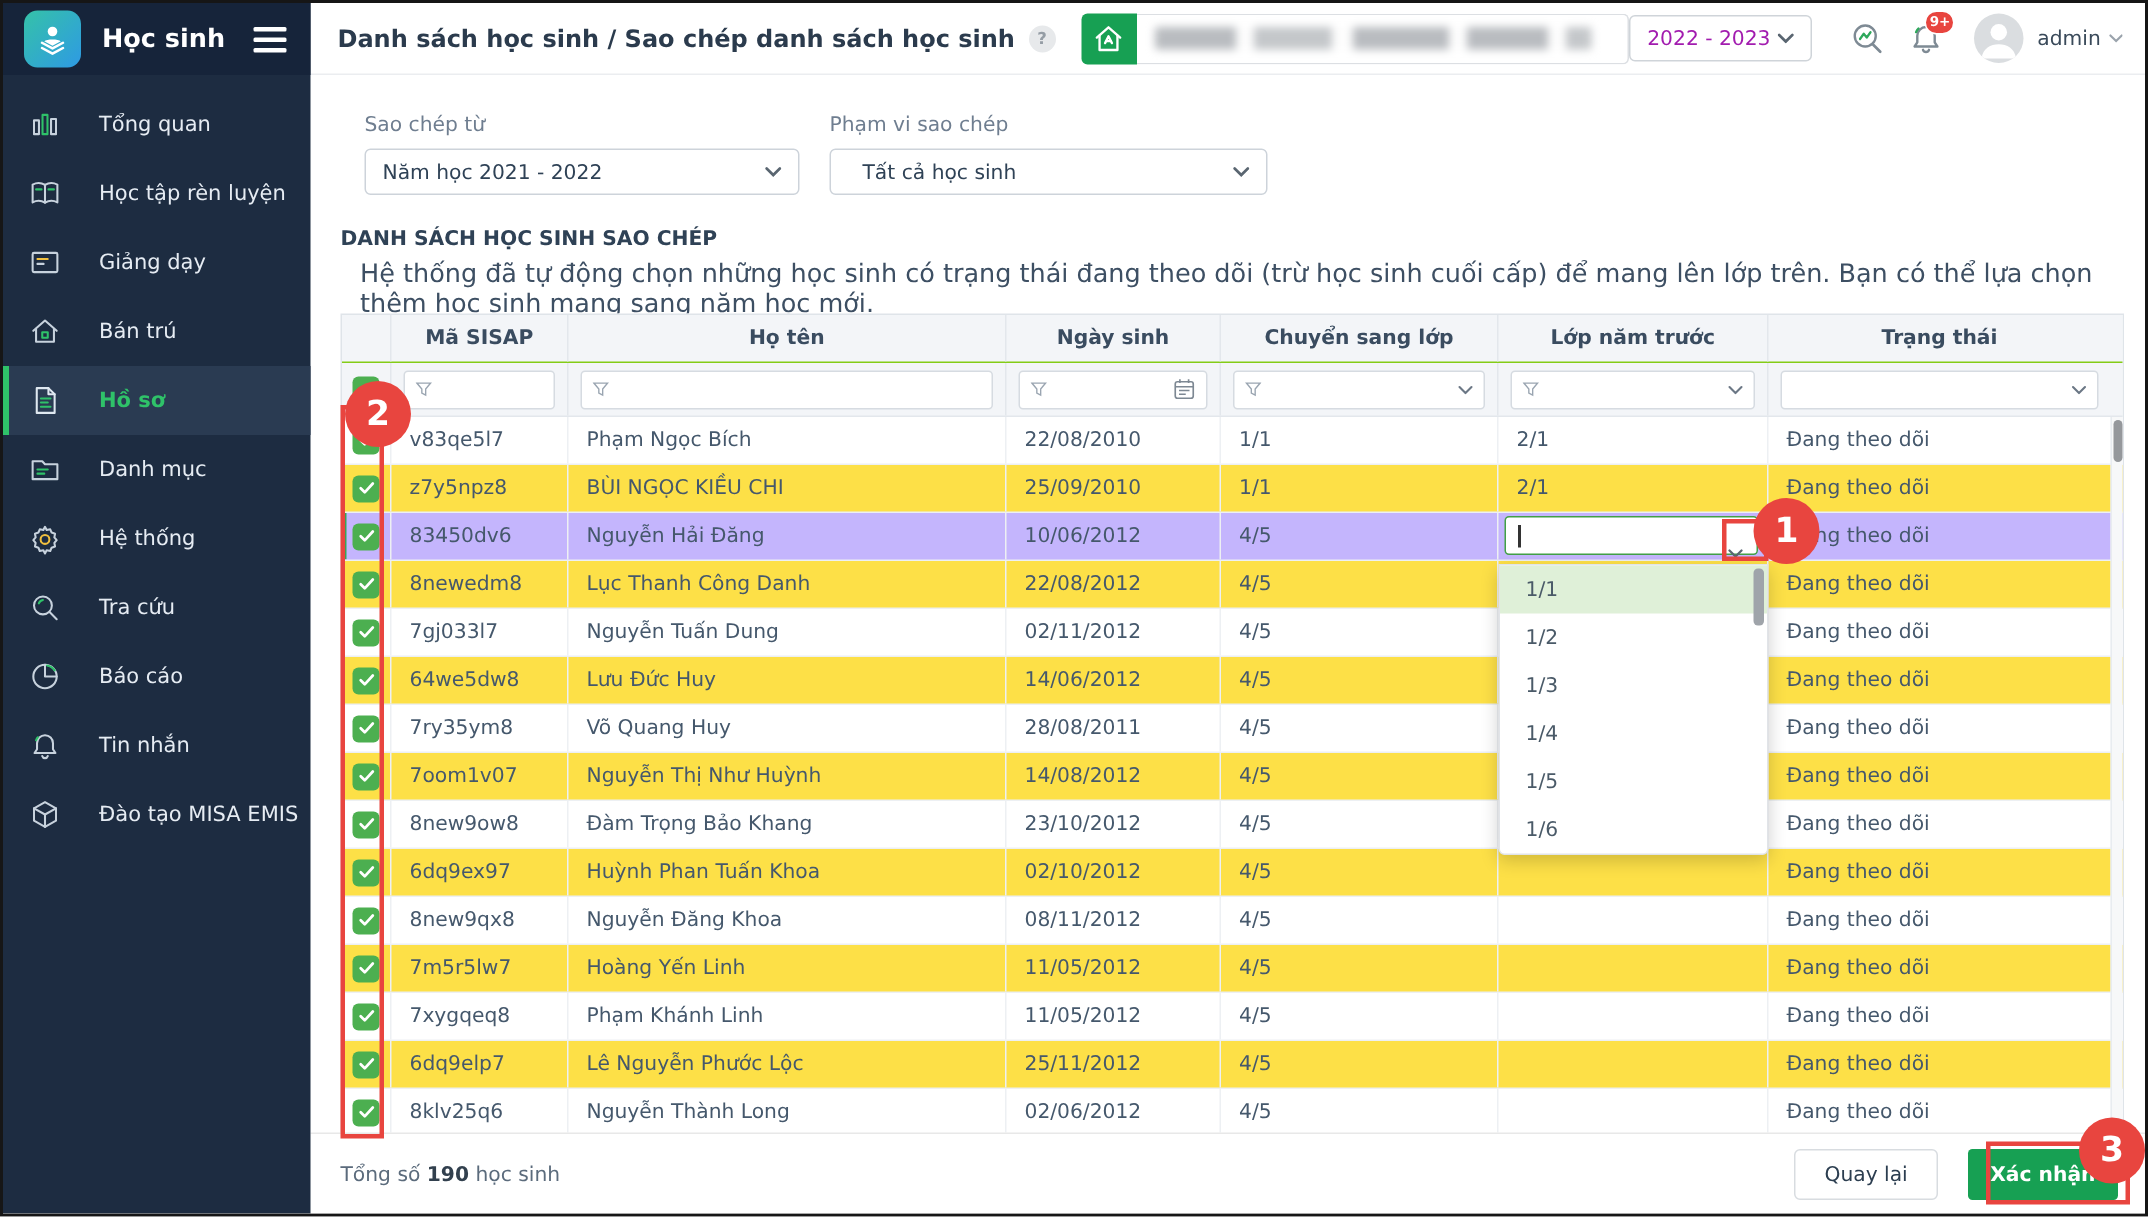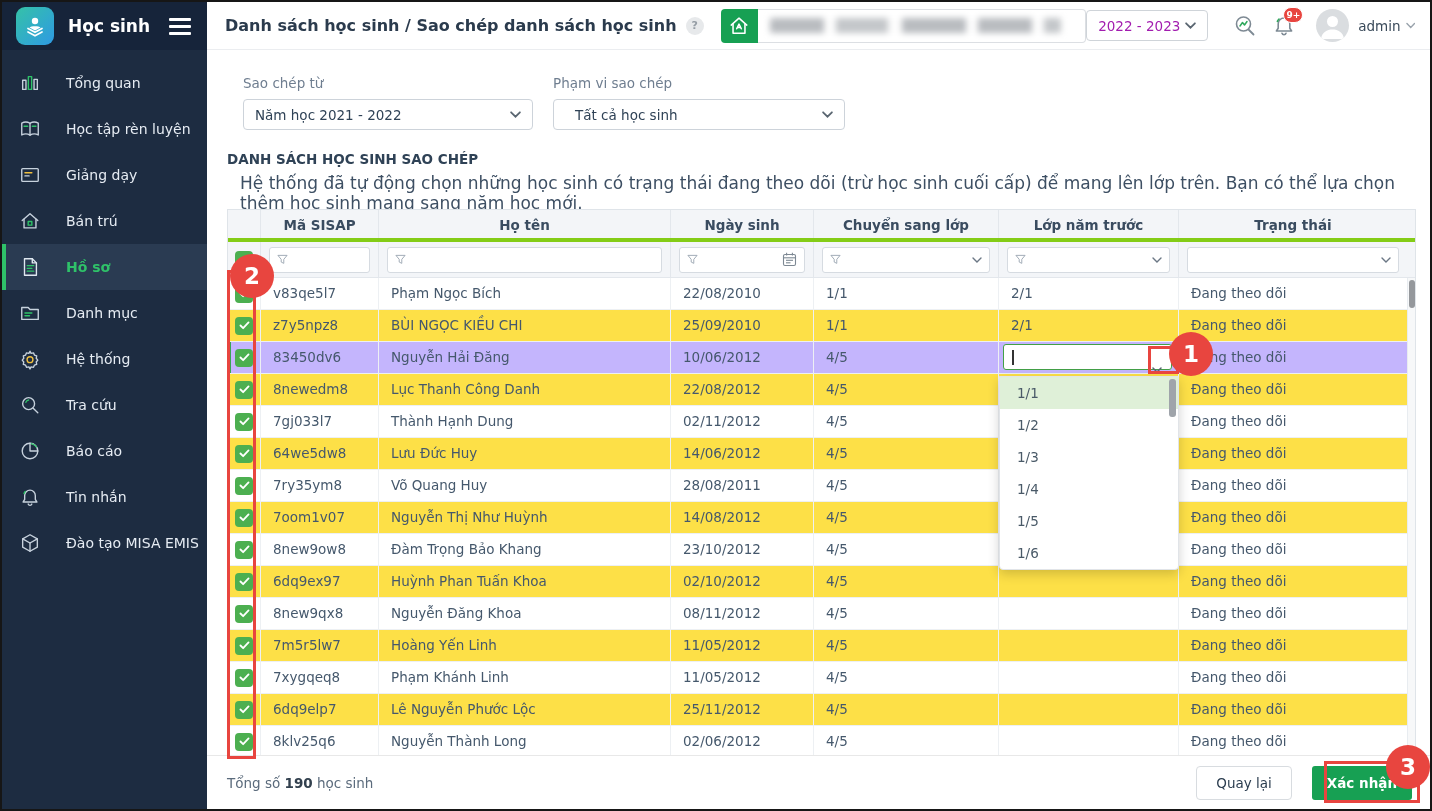--- a/index.html
+++ b/index.html
@@ -42,21 +42,21 @@
   .filter-bar { position:absolute; left:36px; top:25px; display:flex; gap:20px; }
   .sel-group .sel-label { font-size:13.5px; color:#6f7e90; margin-bottom:8px; }
   .select-box { height:31px; border:1px solid #cdd3da; border-radius:4px; background:#fff; display:flex; align-items:center; justify-content:space-between; padding:0 11px; font-size:13.5px; color:#2f4256; cursor:pointer; }
   .select-box.w1 { width:290px; } .select-box.w2 { width:292px;padding-left:21px; }
   .section-title { position:absolute; left:20px; top:101px; font-size:13.5px; font-weight:bold; color:#2f4256; }
   .section-desc { position:absolute; left:20px; top:123px; right:16px; font-size:17px; color:#3d4f63;margin-left:13px; }
 
   
   .table-wrap { position:absolute; left:20px; top:159px; width:1189px; border:1px solid #dfe4e9; background:#fff; }
   .t-grid { display:grid; grid-template-columns:33px 118px 292px 143px 185px 180px 228px; }
-  .t-head { height:32px; background:#f3f5f8; border-bottom:4px solid #84cc16; }
+  .t-head { height:32px; background:#f3f5f8; border-bottom:1px solid #84cc16; }
   .t-head .th { font-size:13.5px; font-weight:bold; color:#3a4c60; text-align:center; line-height:31px; border-right:1px solid #e3e7ec; overflow:hidden; }
   .t-filter { height:36px; background:#f3f5f8; border-bottom:1px solid #e3e7ec; }
   .t-filter .tf { border-right:1px solid #e3e7ec; display:flex; align-items:center; justify-content:center; padding:0 8px; }
   .f-input { width:100%; height:26px; background:#fff; border:1px solid #d6dbe1; border-radius:3px; display:flex; align-items:center; padding:0 7px; color:#9aa5b1; }
   .f-input .f-right { margin-left:auto; display:flex; align-items:center; color:#7d8893; }
   .t-row { height:32px; border-bottom:1px solid #edf0f3; background:#fff; cursor:default; }
   .t-row.alt { background:#fde047; }
   .t-row.hl { background:#c4b5fd; box-shadow:inset 3px 0 0 #38a556; }
   .t-row > div { font-size:13.5px; color:#45586c; line-height:31px; padding-left:12px; border-right:1px solid #edf0f3; overflow:hidden; white-space:nowrap; }
   .t-row .cb-cell, .t-filter .tf.cb, .t-head .th.cb { padding:0; display:flex; align-items:center; justify-content:center; }
@@ -455,21 +455,21 @@
           </div>
           <div class="t-row t-grid">
             <div class="cb-cell">
               <span class="checkbox">
                 <svg width="11" height="9" viewBox="0 0 12 10">
                   <polyline points="1.5,5 4.5,8 10.5,1.5" fill="none" stroke="#fff" stroke-width="2" stroke-linecap="round" stroke-linejoin="round"></polyline>
                 </svg>
               </span>
             </div>
             <div>7gj033l7</div>
-            <div>Thành Hạnh Dung</div>
+            <div>Nguyễn Tuấn Dung</div>
             <div>02/11/2012</div>
             <div>4/5</div>
             <div></div>
             <div style="border-right:none;">Đang theo dõi</div>
           </div>
           <div class="t-row t-grid alt">
             <div class="cb-cell">
               <span class="checkbox">
                 <svg width="11" height="9" viewBox="0 0 12 10">
                   <polyline points="1.5,5 4.5,8 10.5,1.5" fill="none" stroke="#fff" stroke-width="2" stroke-linecap="round" stroke-linejoin="round"></polyline>

